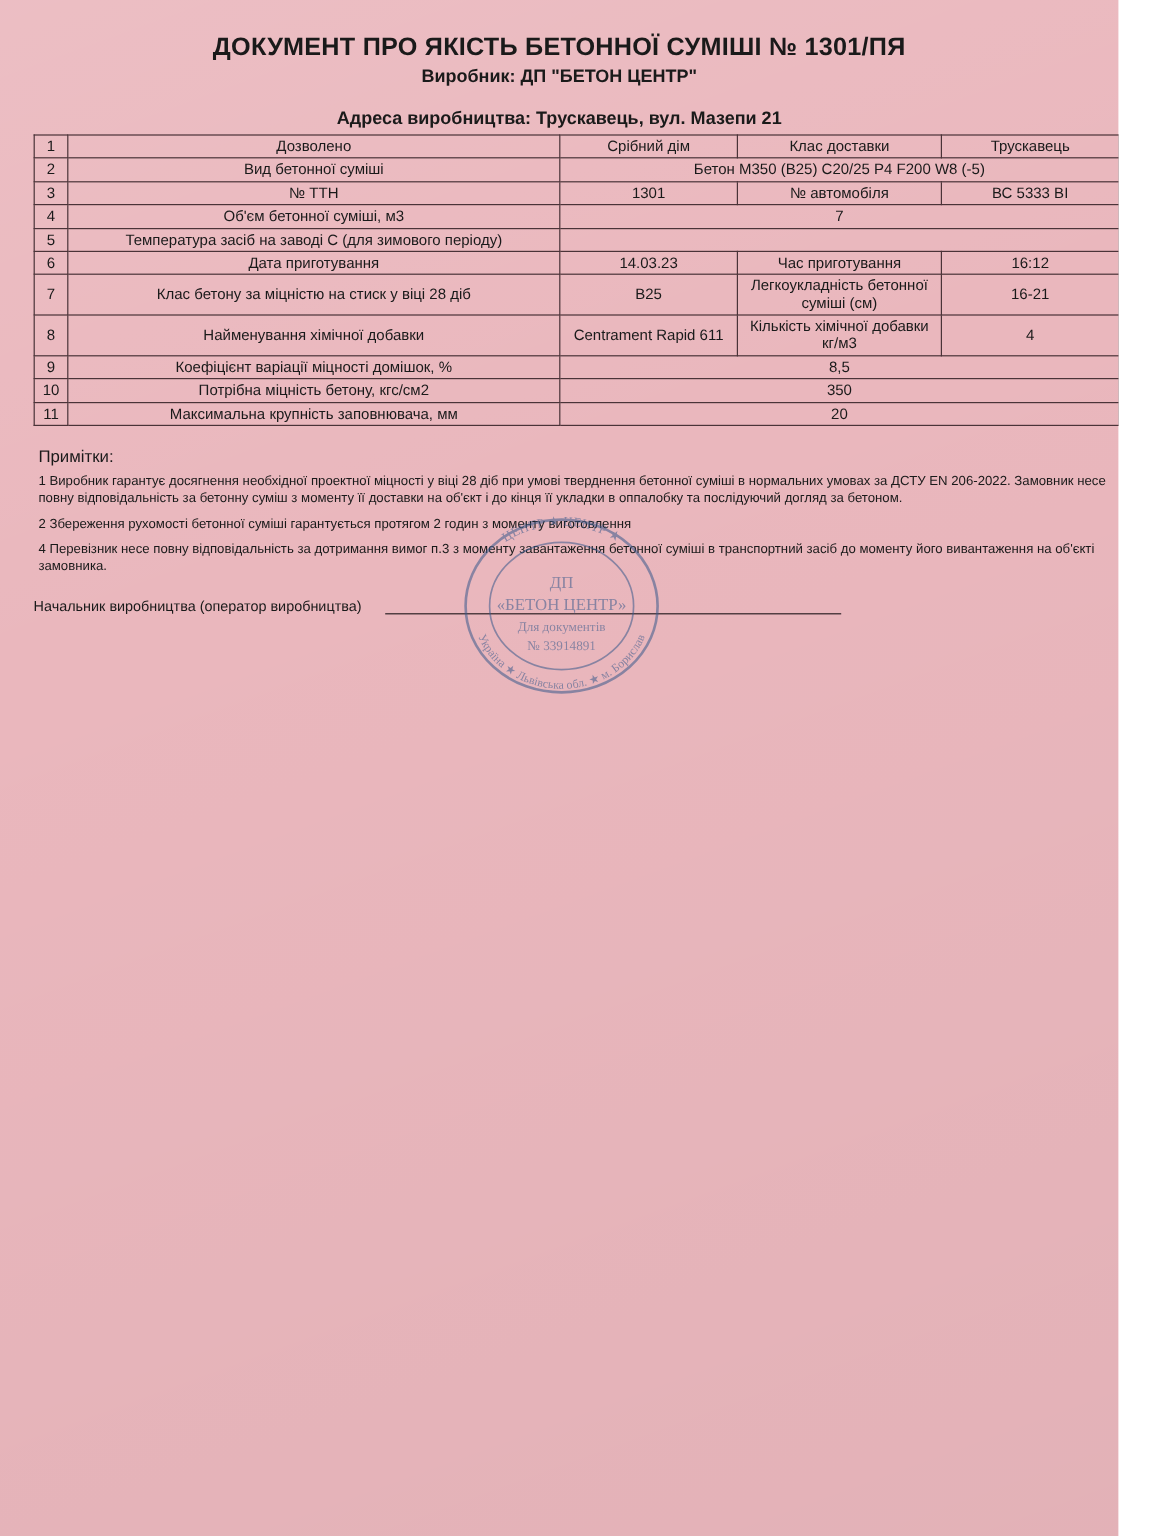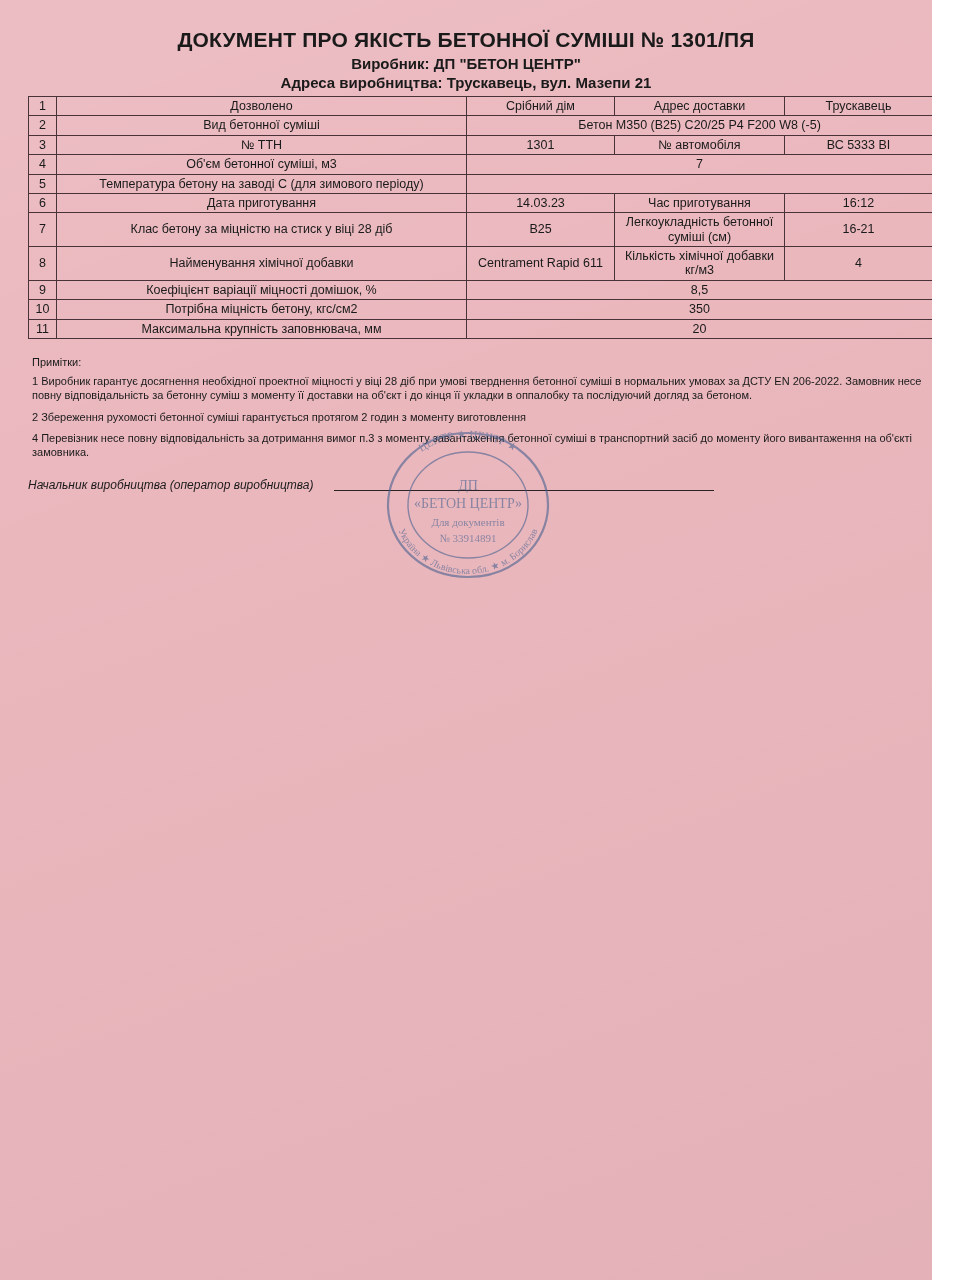--- a/index.html
+++ b/index.html
@@ -42,21 +42,21 @@
   .subtitle {
     text-align: center;
     font-size: 15px;
     font-weight: bold;
     margin: 3px 0 1px 0;
   }
   .subtitle2 {
     text-align: center;
     font-size: 15px;
     font-weight: bold;
-    margin: 2px 0 5px 0;
+    margin: 18px 0 5px 0;
   }
   table.main {
     width: 904px;
     border-collapse: collapse;
     table-layout: fixed;
     margin: 0 auto;
   }
   table.main td {
     border: 1px solid #4a3338;
     font-size: 12.5px;
@@ -79,33 +79,32 @@
   .r-h2 { height: 30px; }
   .r-h3 { height: 34px; }
 
   .notes {
     margin: 16px 0 0 4px;
     font-size: 11px;
     line-height: 1.3;
     width: 900px;
   }
   .notes .nh {
-    font-size: 11px;
+    font-size: 14px;
     margin-bottom: 5px;
   }
   .notes p {
     margin: 0 0 7px 0;
   }
   .sign {
     margin-top: 18px;
     font-size: 12px;
     display: flex;
-    align-items: flex-start;
+    align-items: flex-end;
     gap: 20px;
-    font-style: italic;
   }
   .sign .line {
     display: inline-block;
     width: 380px;
     border-bottom: 1px solid #2e2226;
     height: 12px;
   }
   
   .stamp {
     position: absolute;
@@ -138,21 +137,21 @@
         <col style="width:410px">
         <col style="width:148px">
         <col style="width:170px">
         <col style="width:148px">
       </colgroup>
       <tbody>
         <tr class="r-h">
           <td class="num">1</td>
           <td class="lbl">Дозволено</td>
           <td class="val">Срібний дім</td>
-          <td class="lbl">Адрес доставки</td>
+          <td class="lbl">Клас доставки</td>
           <td class="val">Трускавець</td>
         </tr>
         <tr class="r-h">
           <td class="num">2</td>
           <td class="lbl">Вид бетонної суміші</td>
           <td class="val" colspan="3">Бетон М350 (В25) C20/25 P4 F200 W8 (-5)</td>
         </tr>
         <tr class="r-h">
           <td class="num">3</td>
           <td class="lbl">№ ТТН</td>
@@ -160,21 +159,21 @@
           <td class="lbl">№ автомобіля</td>
           <td class="val">ВС 5333 ВІ</td>
         </tr>
         <tr class="r-h">
           <td class="num">4</td>
           <td class="lbl">Об'єм бетонної суміші, м3</td>
           <td class="val" colspan="3">7</td>
         </tr>
         <tr class="r-h">
           <td class="num">5</td>
-          <td class="lbl">Температура бетону на заводі С (для зимового періоду)</td>
+          <td class="lbl">Температура засіб на заводі С (для зимового періоду)</td>
           <td class="val" colspan="3"></td>
         </tr>
         <tr class="r-h">
           <td class="num">6</td>
           <td class="lbl">Дата приготування</td>
           <td class="val">14.03.23</td>
           <td class="lbl">Час приготування</td>
           <td class="val">16:12</td>
         </tr>
         <tr class="r-h2">

